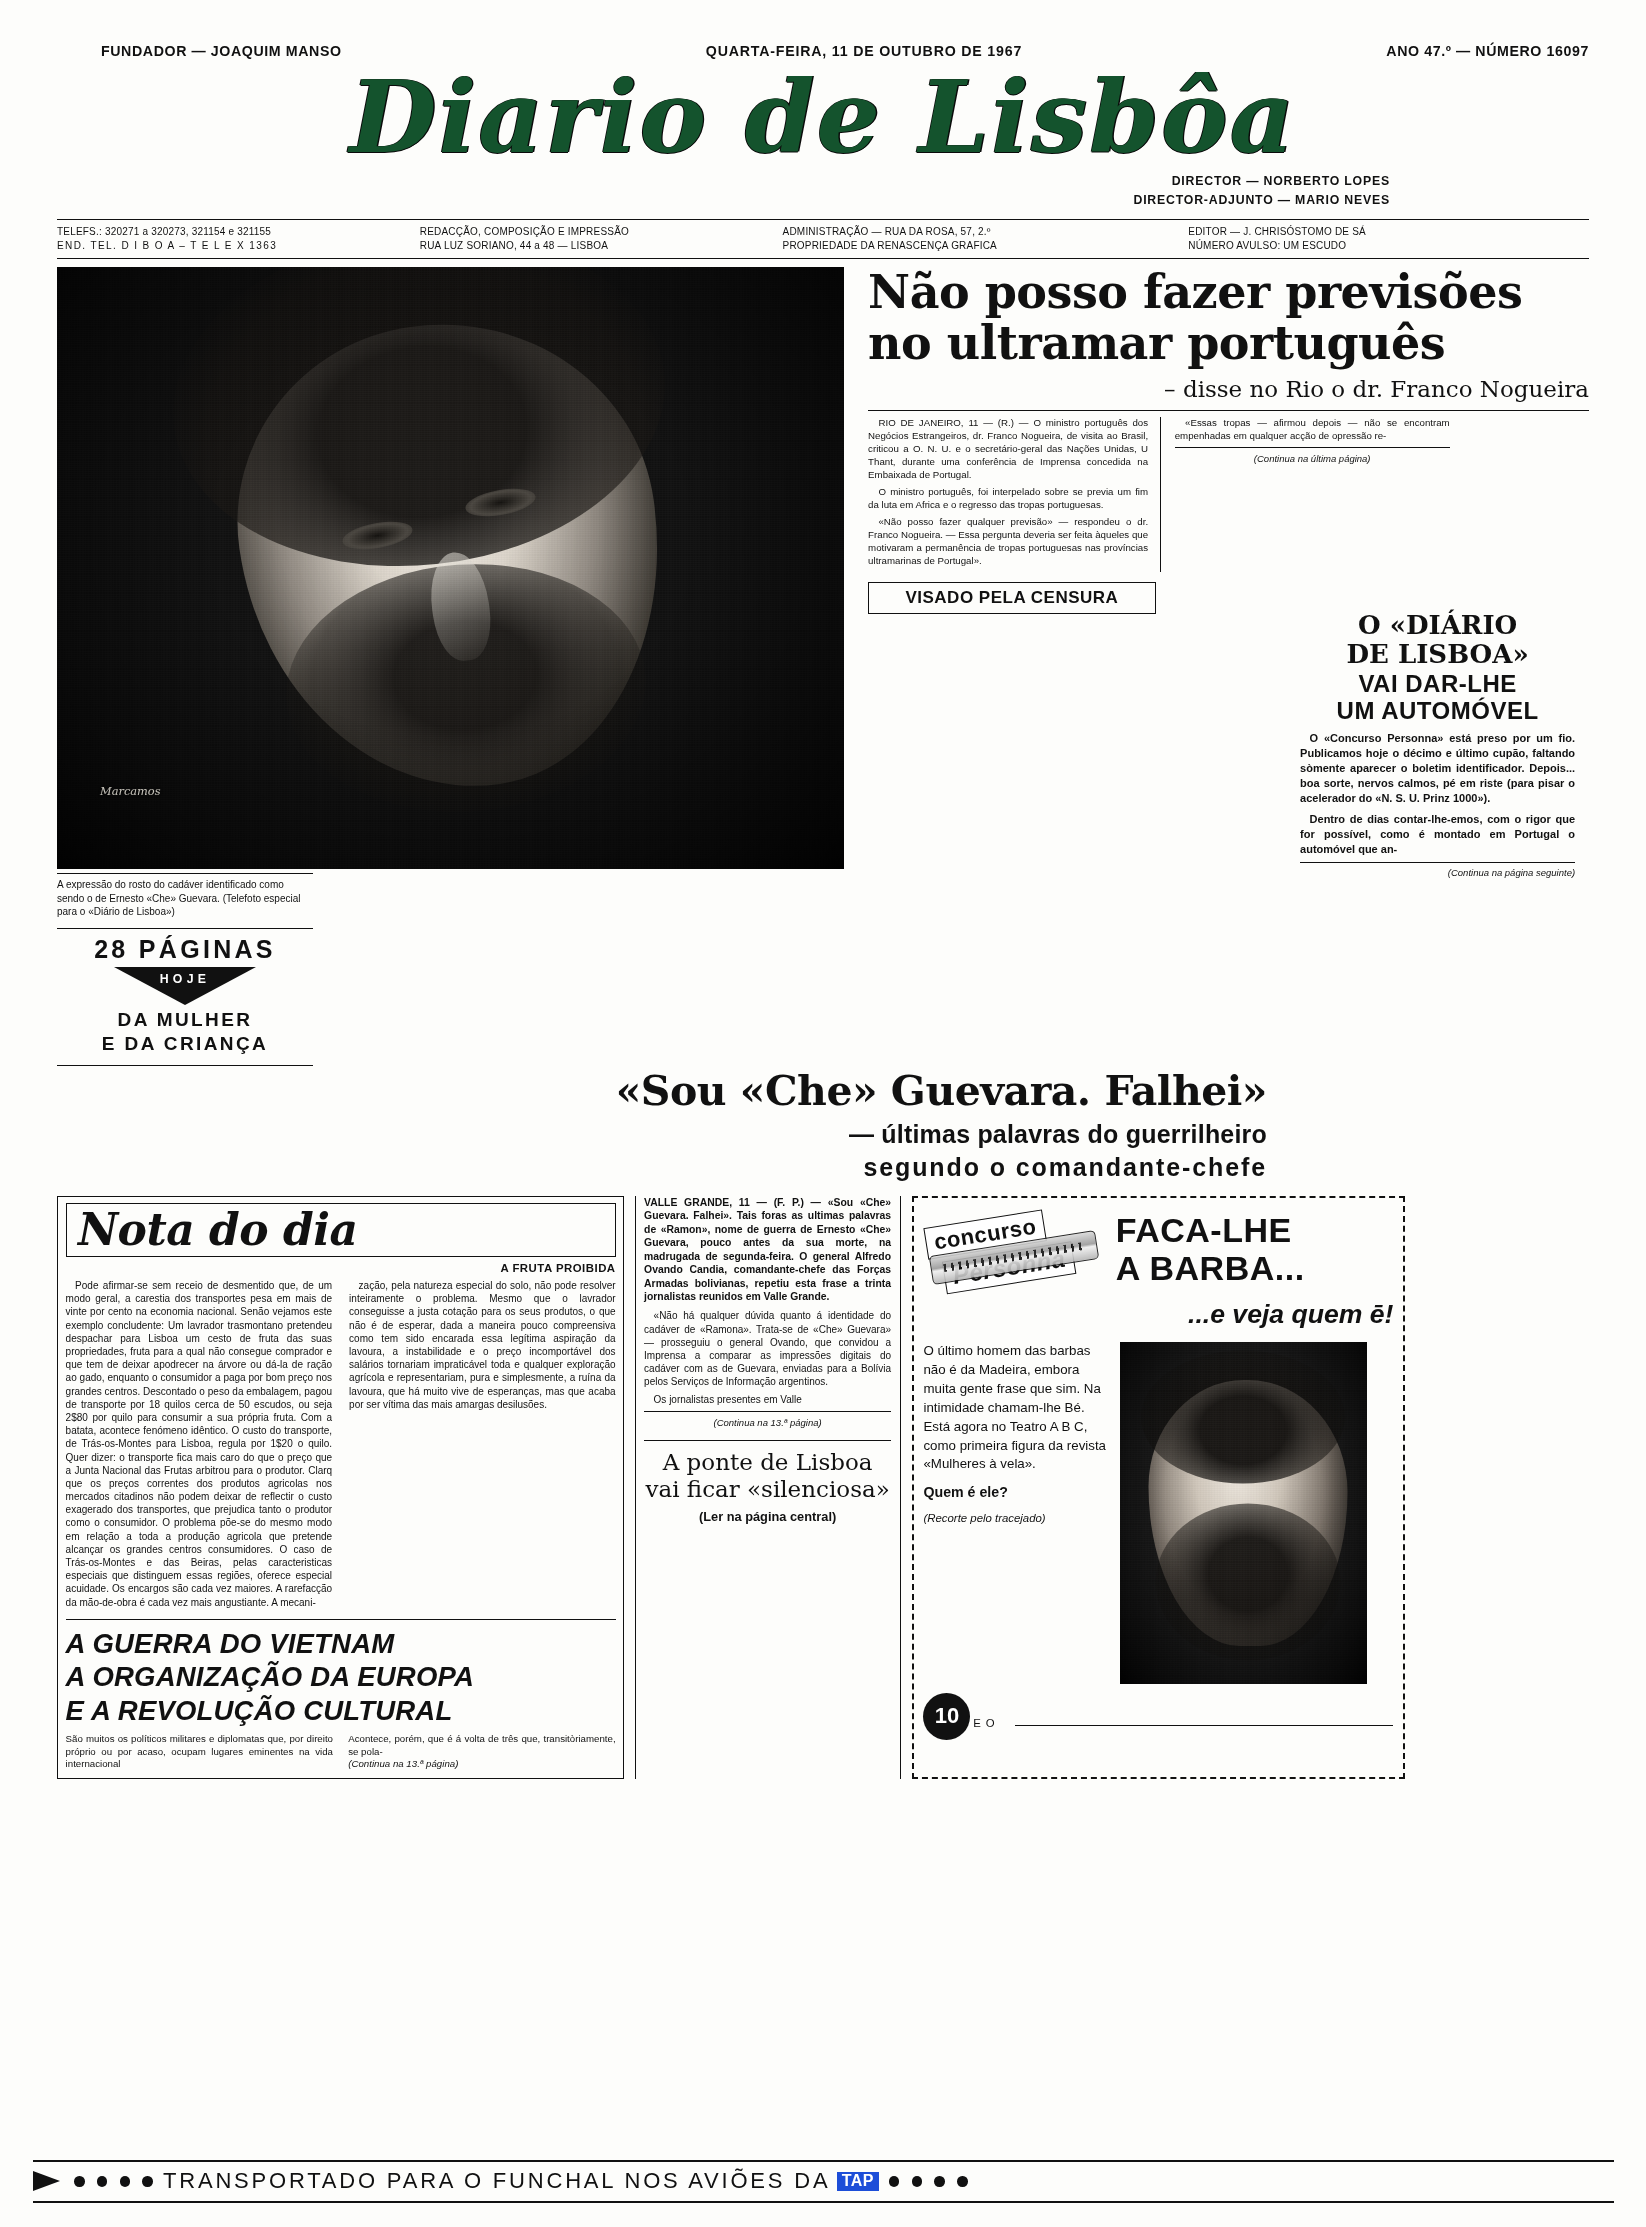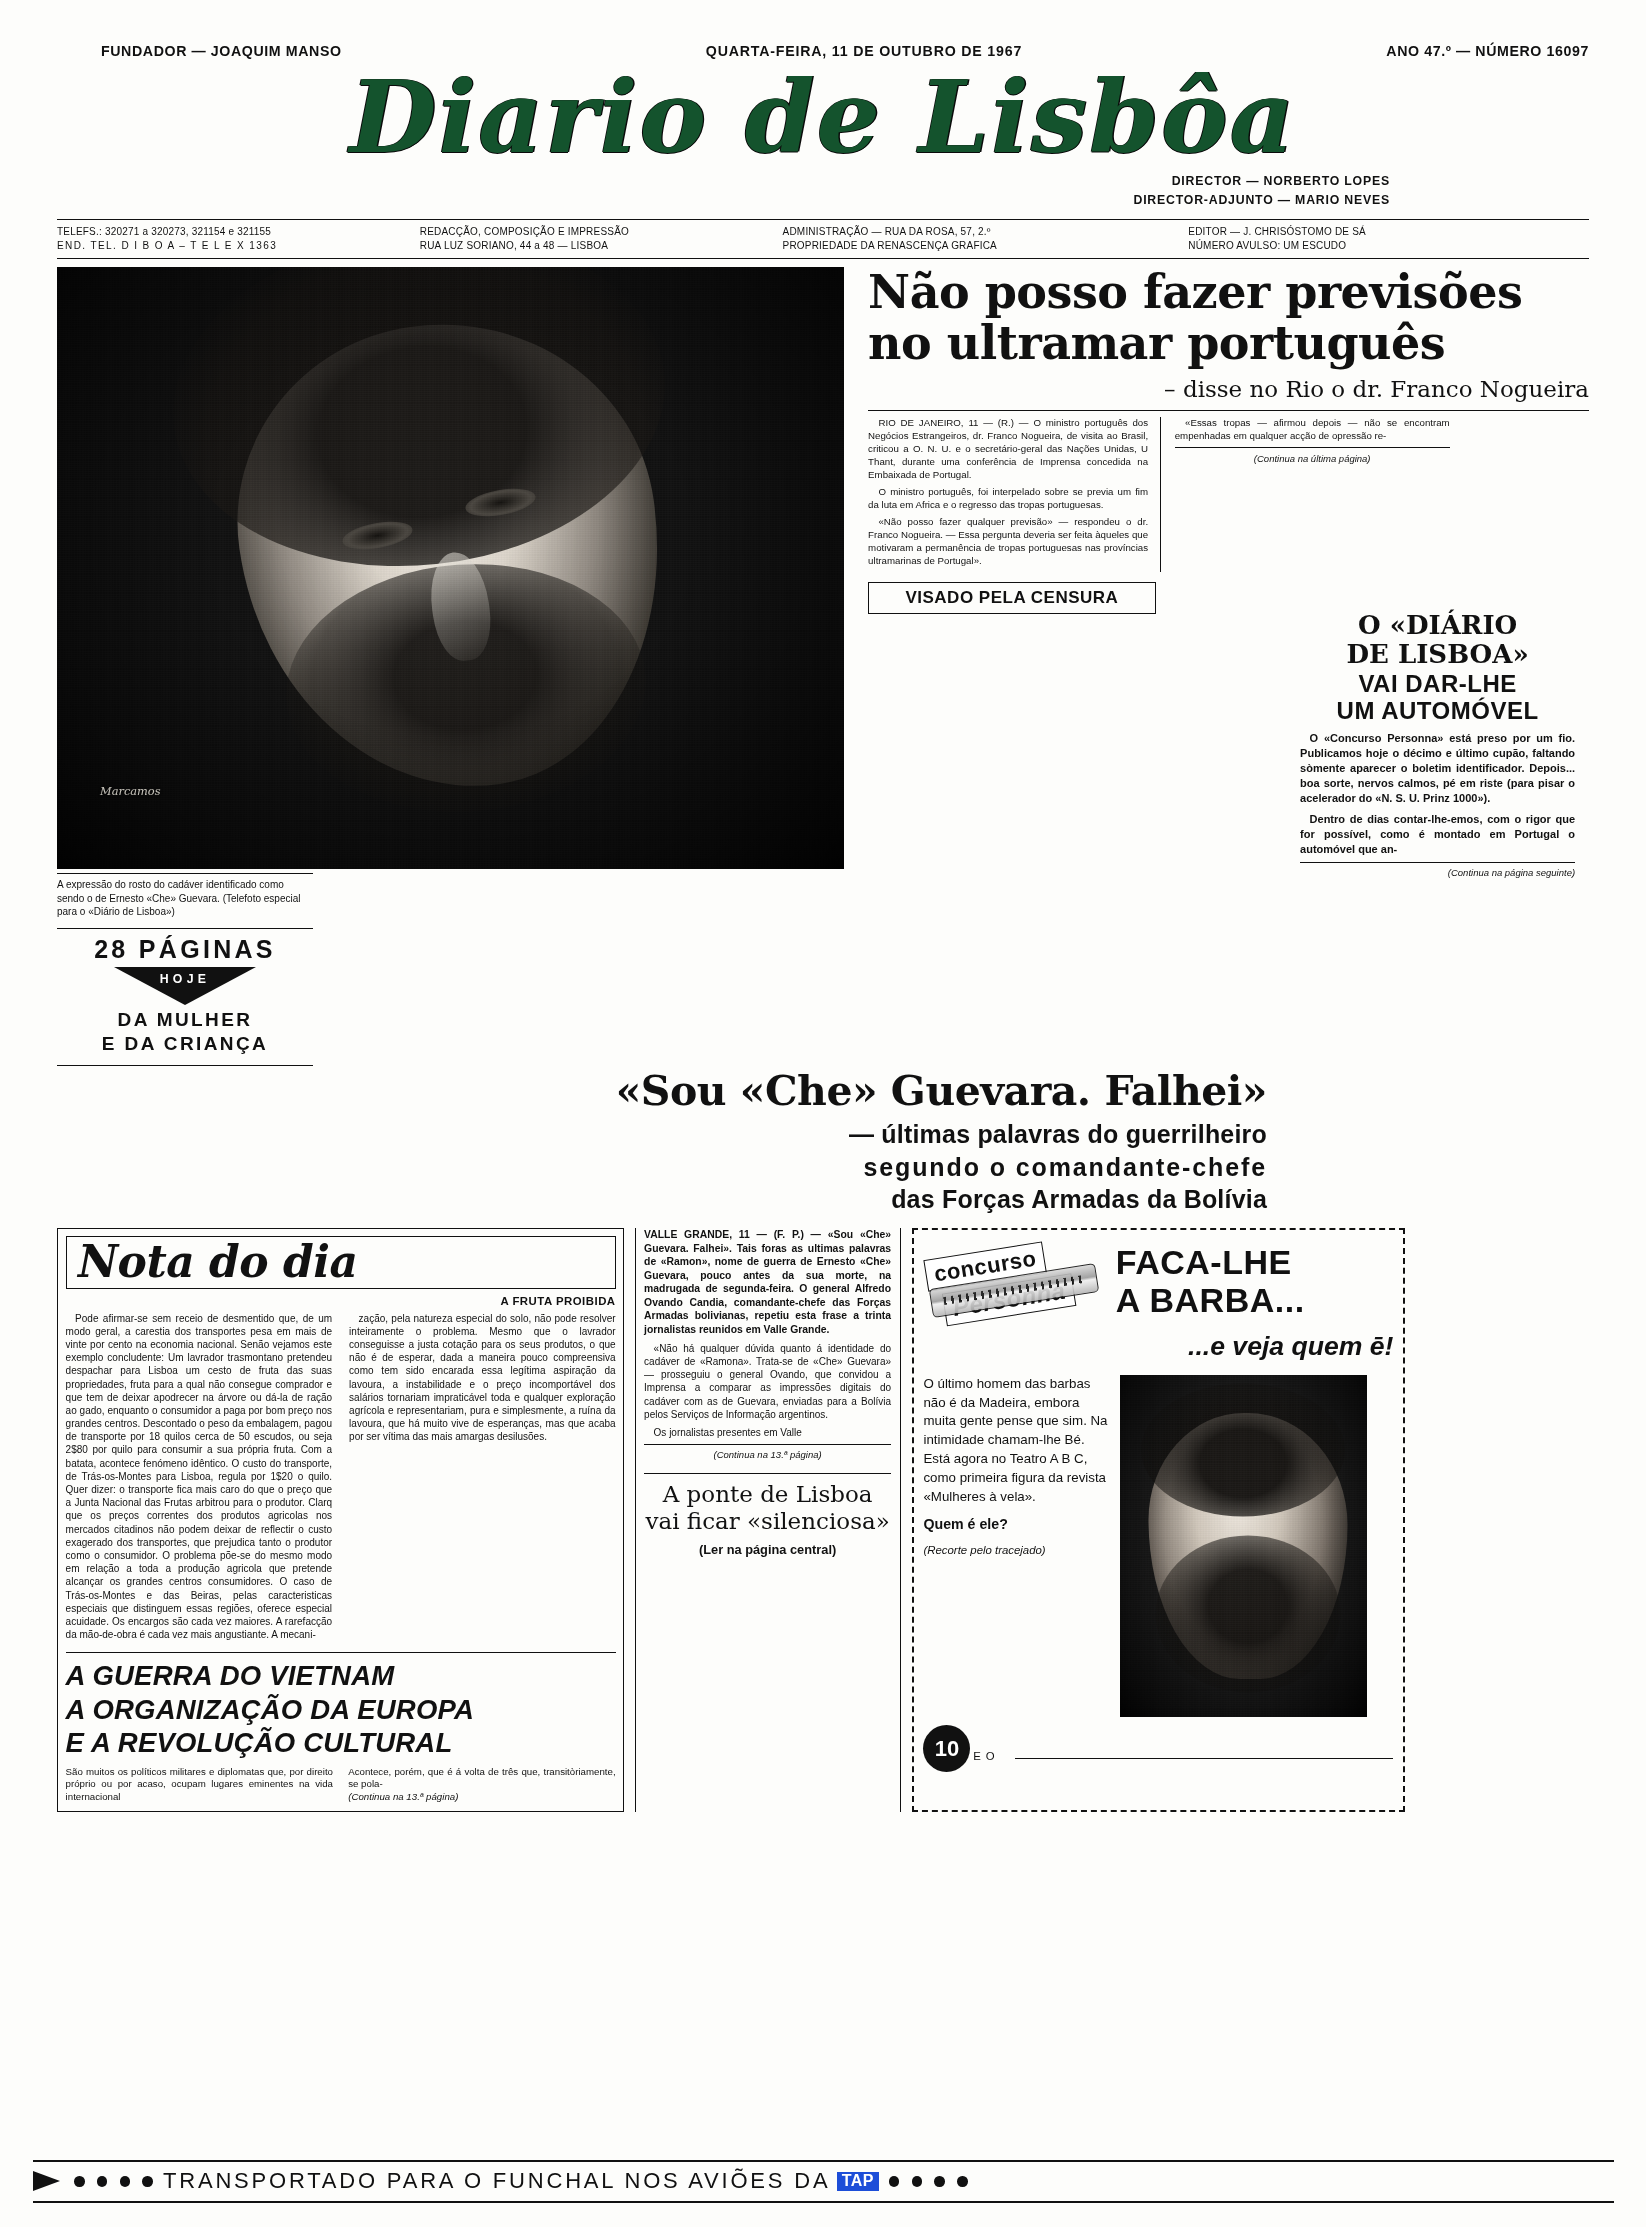--- a/index.html
+++ b/index.html
@@ -626,21 +626,20 @@
           <div class="promo-cont">(Continua na página seguinte)</div>
         </div>
       </div>
     </div>
 
     <div class="che-band">
       <div class="che-h1">«Sou «Che» Guevara. Falhei»</div>
       <div class="che-h2">
         <div>— últimas palavras do guerrilheiro</div>
         <div class="sp">segundo o comandante-chefe</div>
-        <div>das Forças Armadas da Bolívia</div>
       </div>
     </div>
 
     <div class="lower">
 
       <div class="nota-box">
         <div class="nota-title-wrap">
           <div class="nota-title">Nota do dia</div>
         </div>
         <div class="nota-sub">A FRUTA PROIBIDA</div>
@@ -695,21 +694,21 @@
           </div>
           <div class="faca">
             <div>FACA-LHE</div>
             <div>A BARBA...</div>
           </div>
         </div>
         <div class="veja">...e veja quem ē!</div>
 
         <div class="coupon-body">
           <div class="coupon-text">
-            <p>O último homem das barbas não é da Madeira, embora muita gente pense que sim. Na intimidade chamam-lhe Bé. Está agora no Teatro A B C, como primeira figura da revista «Mulheres à vela».</p>
+            <p>O último homem das barbas não é da Madeira, embora muita gente frase que sim. Na intimidade chamam-lhe Bé. Está agora no Teatro A B C, como primeira figura da revista «Mulheres à vela».</p>
             <p class="q">Quem é ele?</p>
             <p class="rec">(Recorte pelo tracejado)</p>
           </div>
           <div class="coupon-photo">
             <div class="cp-head"></div>
             <div class="cp-hair"></div>
             <div class="cp-beard"></div>
             <div class="grain"></div>
             <div class="cp-vig"></div>
           </div>

